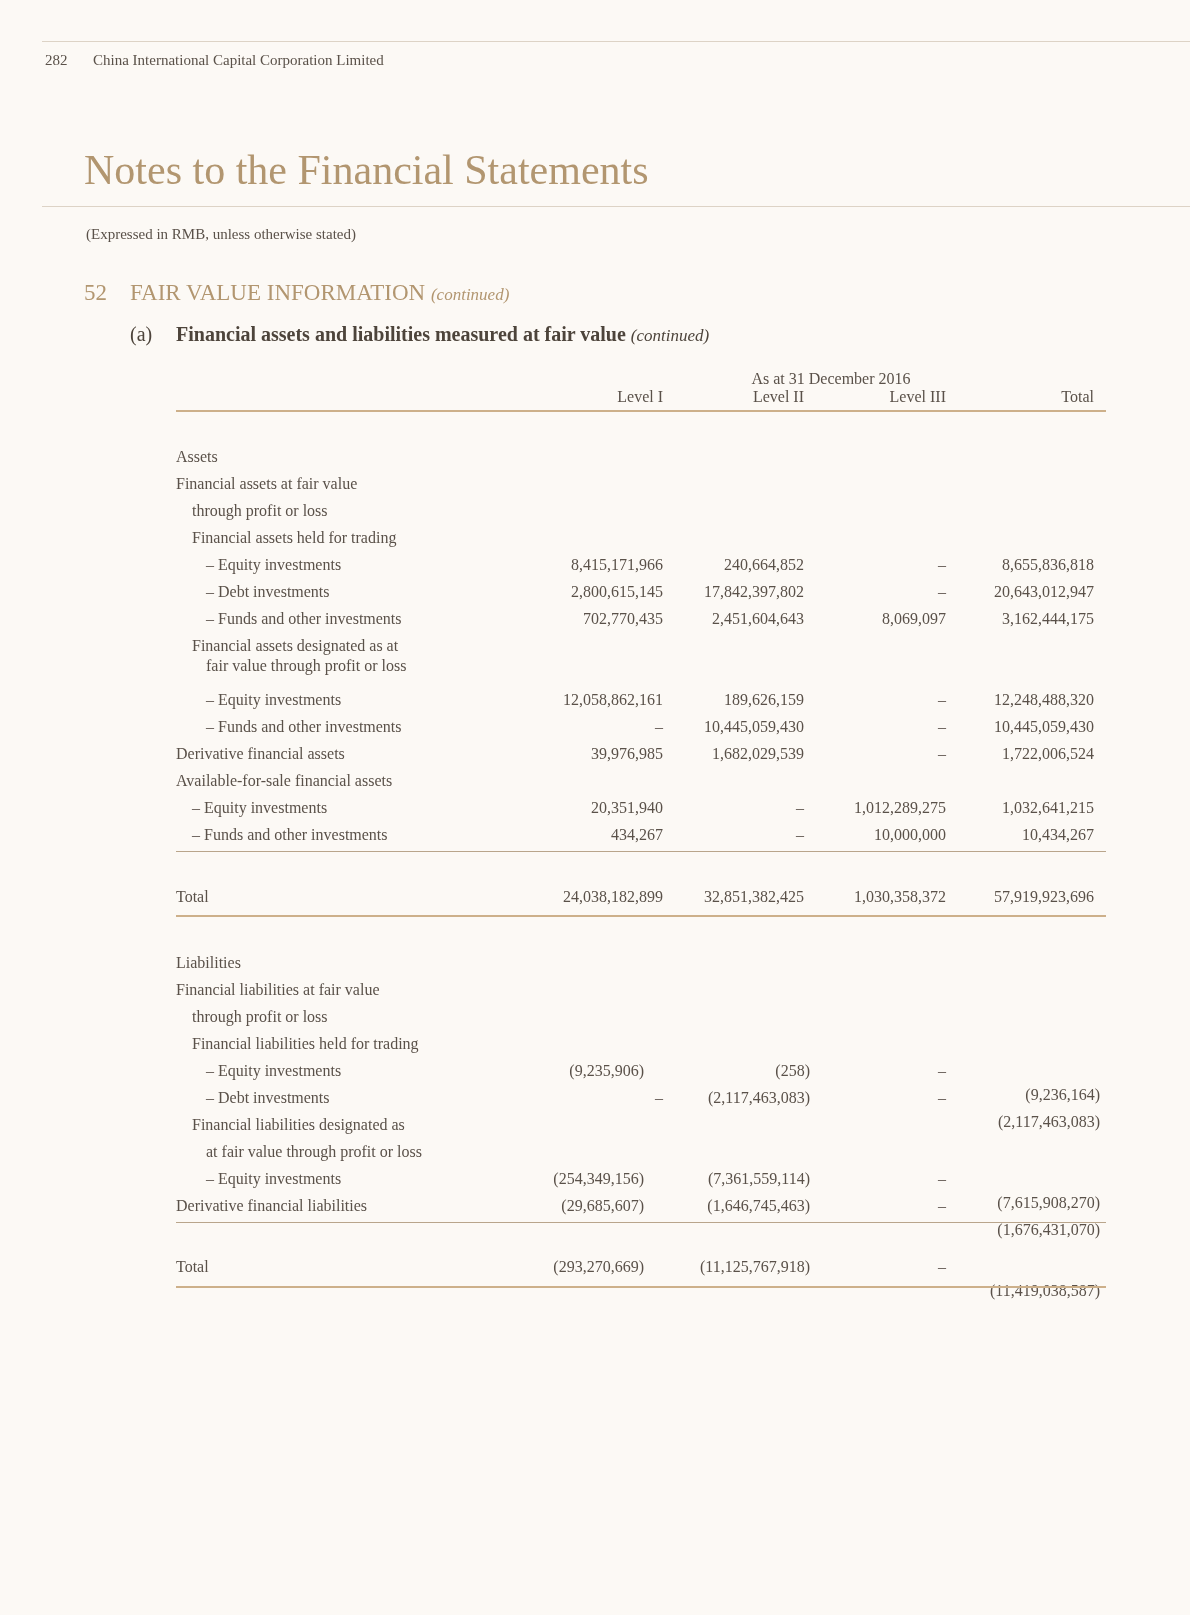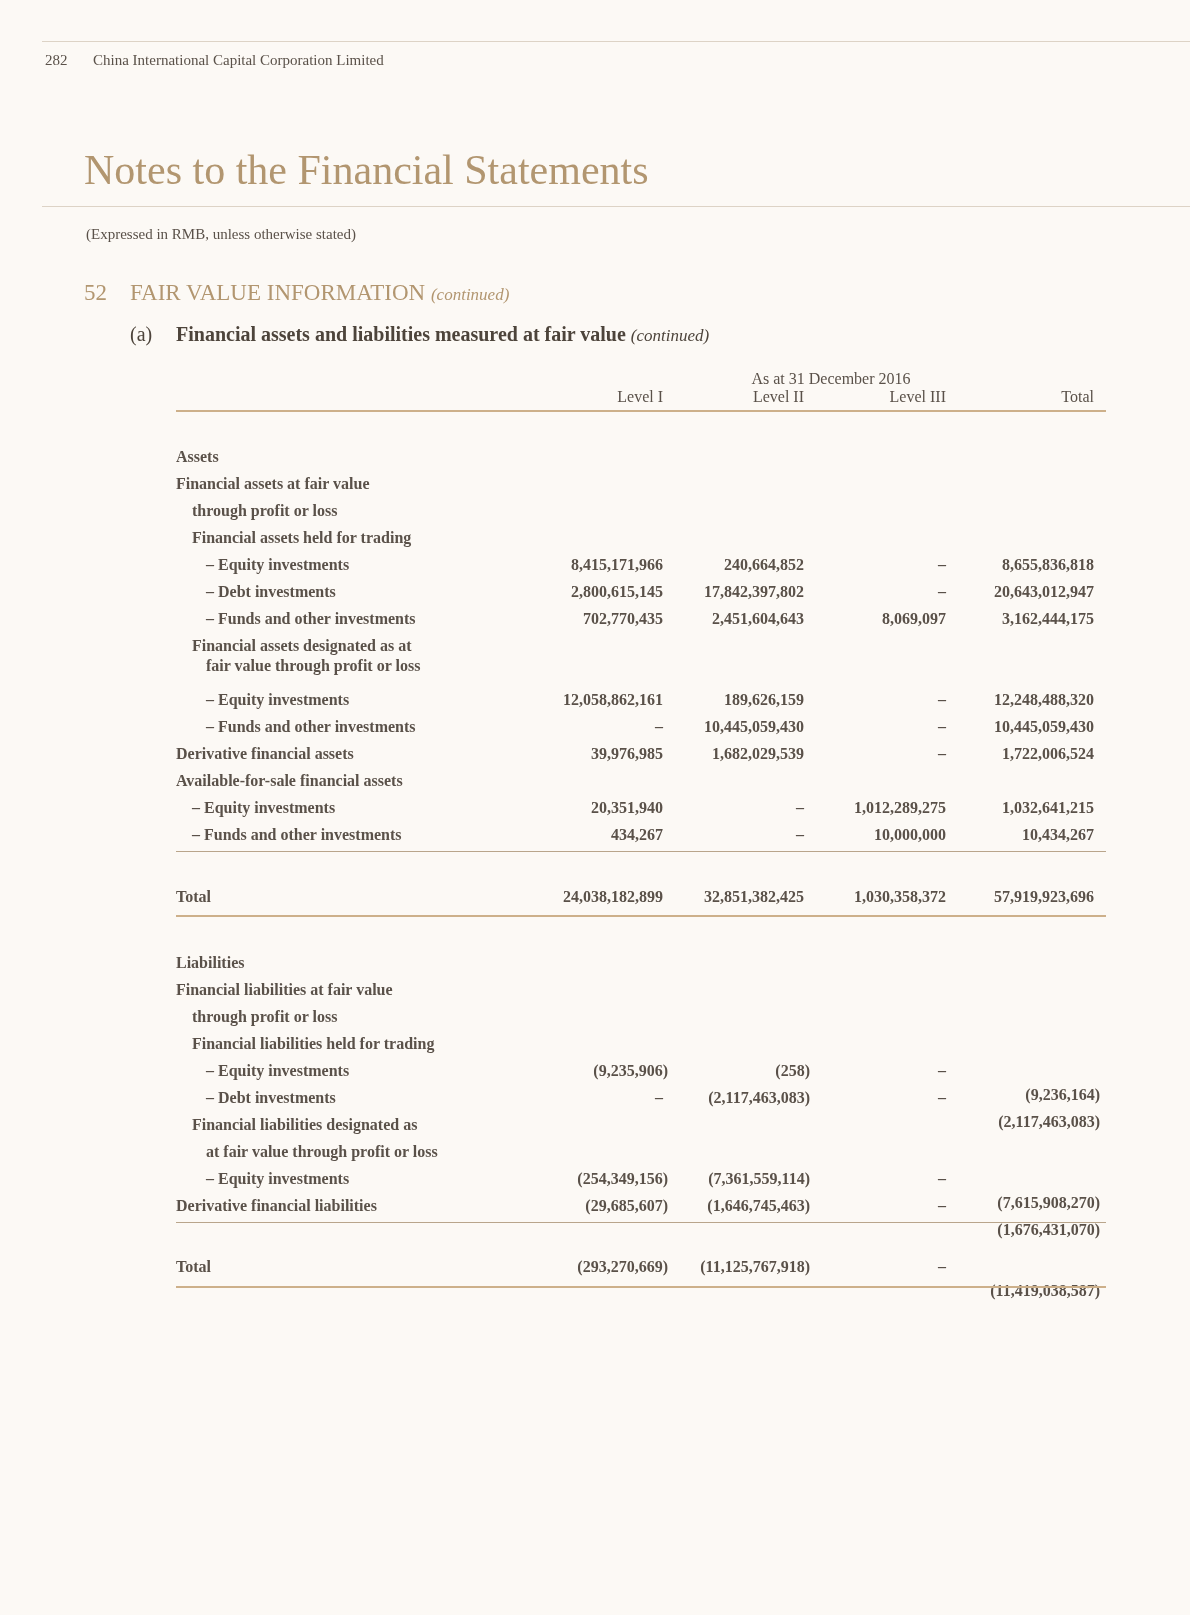--- a/index.html
+++ b/index.html
@@ -25,26 +25,26 @@
   .subsection .cont { font-style: italic; font-weight: normal; font-size: 17px; }
 
   .table { position: absolute; left: 176px; top: 362px; width: 930px; font-size: 16px; color: #5a5149; }
   .hdr-date { position: absolute; top: 8px; left: 505px; width: 300px; text-align: center; }
   .hdr-row { position: absolute; top: 26px; left: 0; width: 930px; height: 20px; }
   .col { position: absolute; text-align: right; white-space: nowrap; }
   .c1 { right: 443px; text-align: center; }
   .c2 { right: 302px; }
   .c3 { right: 160px; }
   .c4 { right: 12px; }
-  .c1p { right: 438px; }
+  .c1p { right: 462px; }
   .c2p { right: 296px; }
   .c4p { right: 6px; margin-top: 24px; }
   .rule-gold { position: absolute; left: 0; width: 930px; height: 2px; background: #cdb08a; }
   .rule-thin { position: absolute; left: 0; width: 930px; height: 1px; background: #b9a58b; }
-  .row { position: absolute; left: 0; width: 930px; height: 22px; font-weight: bold; }
+  .row { position: absolute; left: 0; width: 930px; height: 22px; }
   .row .label { position: absolute; left: 0; white-space: nowrap; }
   .ind1 { padding-left: 16px; }
   .ind2 { padding-left: 30px; }
   .ind1d { padding-left: 30px; }
 </style>
 </head>
 <body>
 
 <div class="top-rule"></div>
 <div class="running-head">

